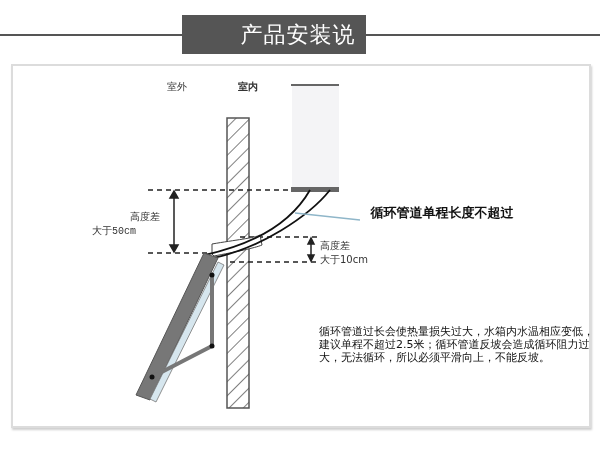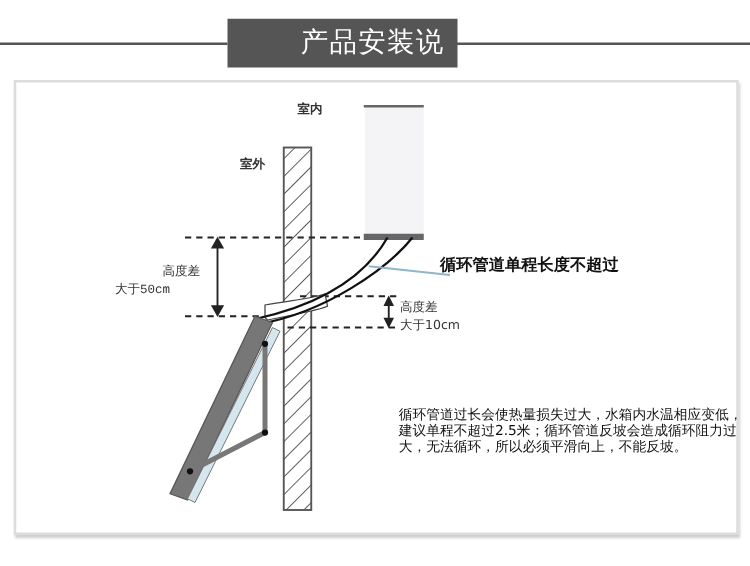--- a/index.html
+++ b/index.html
@@ -5,21 +5,21 @@
   html, body { margin:0; padding:0; }
   body { width:600px; height:453px; background:#ffffff; position:relative; overflow:hidden;
          font-family:"DejaVu Sans", "Liberation Sans", sans-serif; }
   .hline { position:absolute; top:34px; height:2px; background:#555; }
   .title-box { position:absolute; left:182px; top:15px; width:136px; height:39px; background:#555555;
                color:#fff; font-size:22px; line-height:39px; text-align:center; letter-spacing:1px;padding-left:48px; }
   .frame { position:absolute; left:11px; top:64px; width:500px; height:360px;
            border:2px solid #dcdcdc; box-shadow:1px 2px 2px #cfcfcf; background:#fff; }
   .diagram { position:absolute; left:0; top:0; }
   .lbl { position:absolute; font-size:10px; color:#333; }
-  .callout { position:absolute; left:352px; top:204px; width:180px; text-align:left;
+  .callout { position:absolute; left:352px; top:204px; width:180px; text-align:center;
              font-size:13px; font-weight:bold; color:#111; line-height:18px; }
   .desc { position:absolute; left:319px; top:325px; width:275px; font-size:11px; color:#111; line-height:13px; }
 </style>
 </head>
 <body>
 
 <div class="hline" style="left:0;width:182px;"></div>
 <div class="hline" style="left:344px;width:256px;"></div>
 <div class="title-box">产品安装说明</div>
 
@@ -71,21 +71,21 @@
     <polygon points="204,253 218,258 150,400 136,395" fill="#777" stroke="#555" stroke-width="1"></polygon>
     <polygon points="218,262 224,265 156,402 150,399" fill="#d6e6ee" stroke="#777" stroke-width="0.8"></polygon>
     <line x1="212" y1="275" x2="212" y2="346" stroke="#777" stroke-width="4"></line>
     <line x1="212" y1="346" x2="152" y2="377" stroke="#777" stroke-width="4"></line>
     <circle cx="212" cy="275" r="2.5" fill="#111"></circle>
     <circle cx="212" cy="346" r="2.5" fill="#111"></circle>
     <circle cx="152" cy="377" r="2.5" fill="#111"></circle>
   </g>
 </svg>
 
-<div class="lbl" style="left:192px;top:80px;font-weight:bold;margin-top:44px;">室外</div>
+<div class="lbl" style="left:167px;top:80px;font-weight:normal;">室外</div>
 <div class="lbl" style="left:238px;top:80px;font-weight:bold;">室内</div>
 
 <div class="lbl" style="left:130px;top:210px;">高度差</div>
 <div class="lbl" style="left:92px;top:224px;font-family:Liberation Mono, monospace;">大于50cm</div>
 <div class="lbl" style="left:320px;top:239px;">高度差</div>
 <div class="lbl" style="left:320px;top:253px;">大于10cm</div>
 
 <div class="callout">
   <div>循环管道单程长度不超过</div>
 </div>

